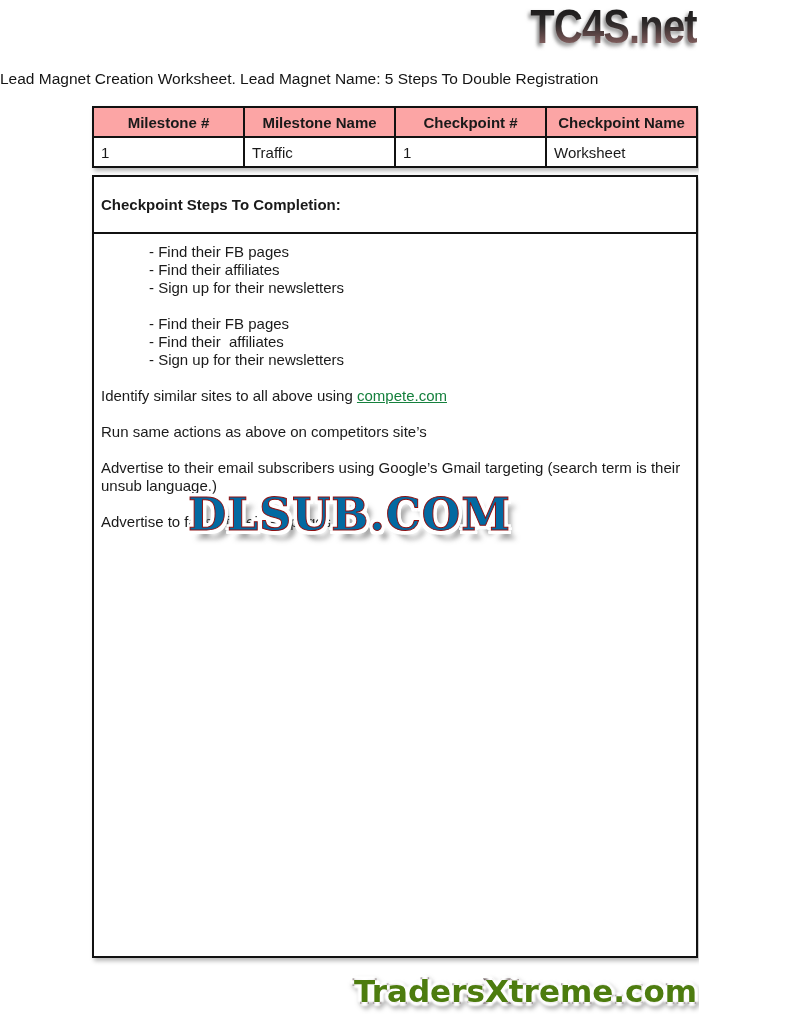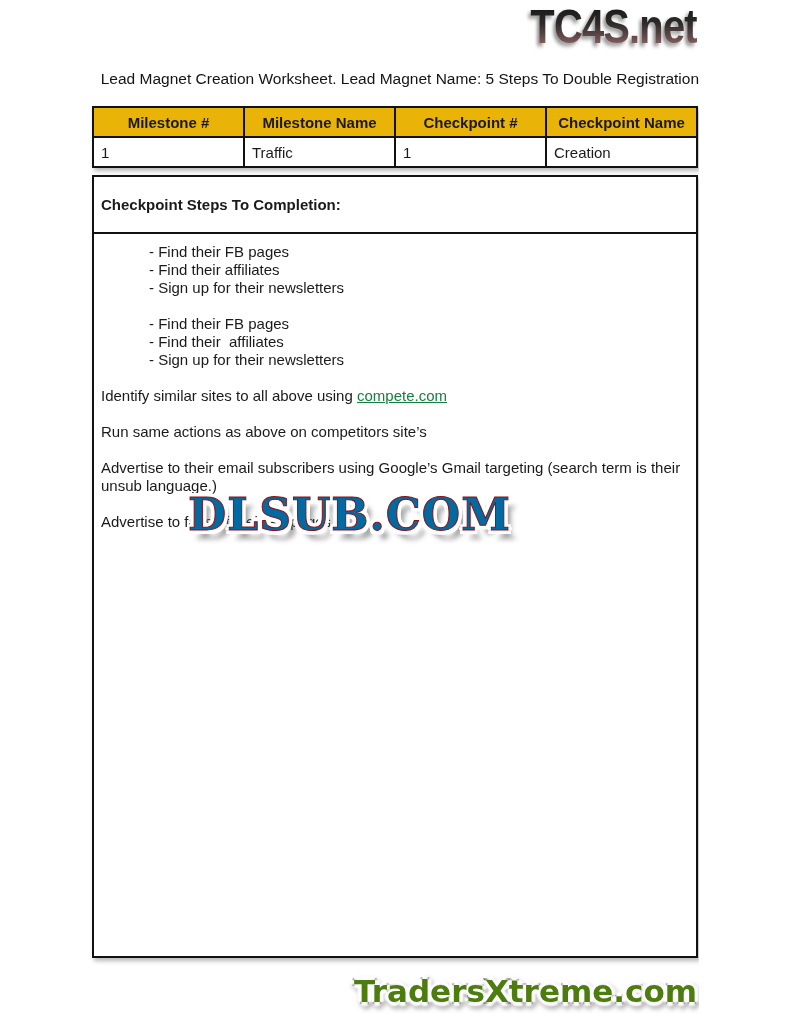--- a/index.html
+++ b/index.html
@@ -26,42 +26,42 @@
     -webkit-background-clip:text;
     background-clip:text;
     -webkit-text-fill-color:transparent;
     filter:drop-shadow(-3px 3px 2px rgba(130,130,130,.85));
     line-height:1;
   }
 
   
   .title{
     position:absolute;top:70px;left:0;width:100%;
-    text-align:right;
+    text-align:left;
     font-size:15.5px;
     color:#141414;
   }
 
   
   .milestone-wrap{
     position:absolute;left:92px;top:106px;width:606px;
     filter:drop-shadow(2px 3px 2px rgba(0,0,0,.28));
   }
   table.milestone{
     border-collapse:collapse;width:100%;
     background:#fff;
   }
   table.milestone th,table.milestone td{
     border:2px solid #111;
     font-size:15px;
     height:28px;
     padding:0 7px;
   }
   table.milestone th{
-    background:#eab308;
+    background:#fca5a5;
     font-weight:bold;
     text-align:center;
     width:25%;
   }
   table.milestone td{
     text-align:left;
     vertical-align:middle;
   }
 
   
@@ -146,21 +146,21 @@
           <tr>
         <th>Milestone #</th>
         <th>Milestone Name</th>
         <th>Checkpoint #</th>
         <th>Checkpoint Name</th>
       </tr>
       <tr>
         <td>1</td>
         <td>Traffic</td>
         <td>1</td>
-        <td>Creation</td>
+        <td>Worksheet</td>
       </tr>
     </tbody>
       </table>
   </div>
 
   <div class="steps-wrap">
     <div class="steps-header">Checkpoint Steps To Completion:</div>
     <div class="steps-body">
 
 

